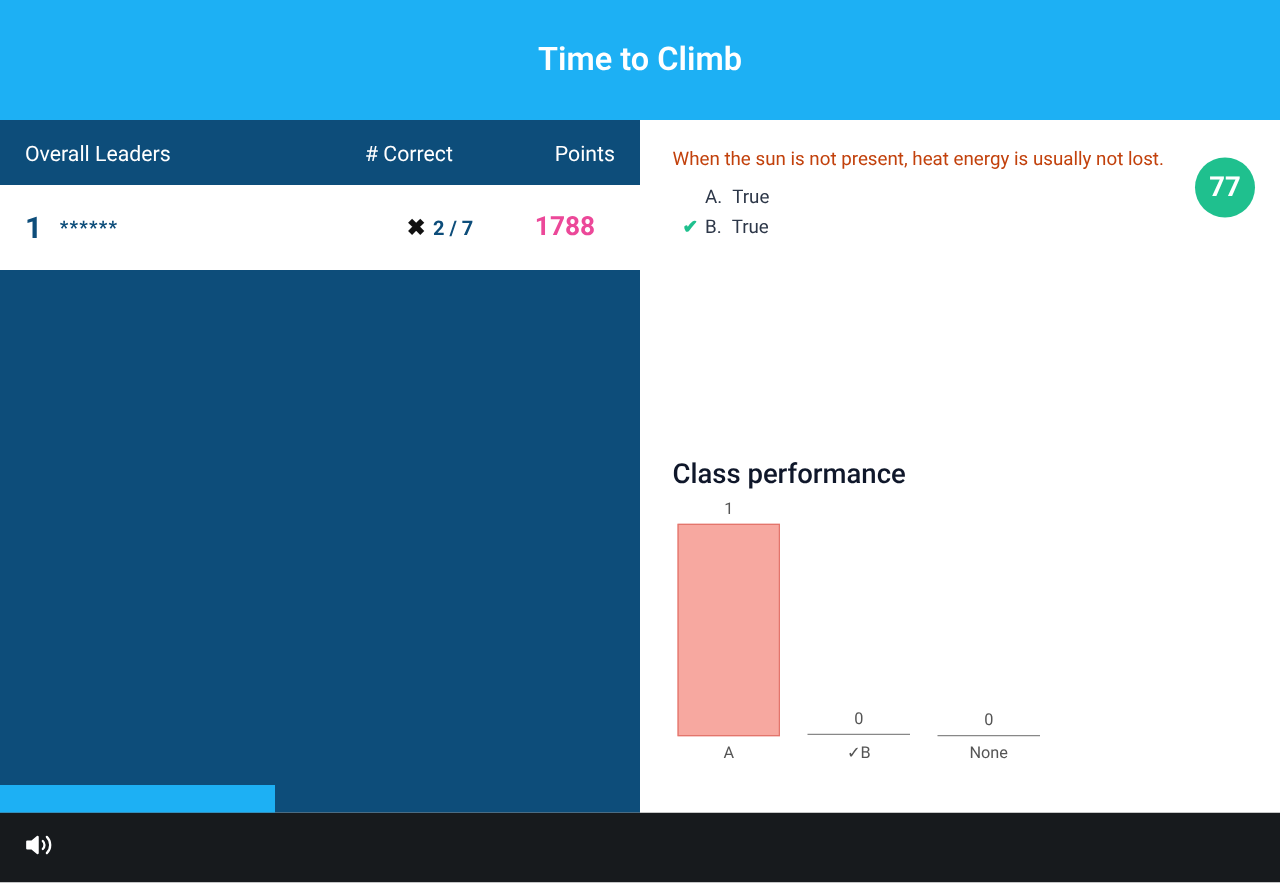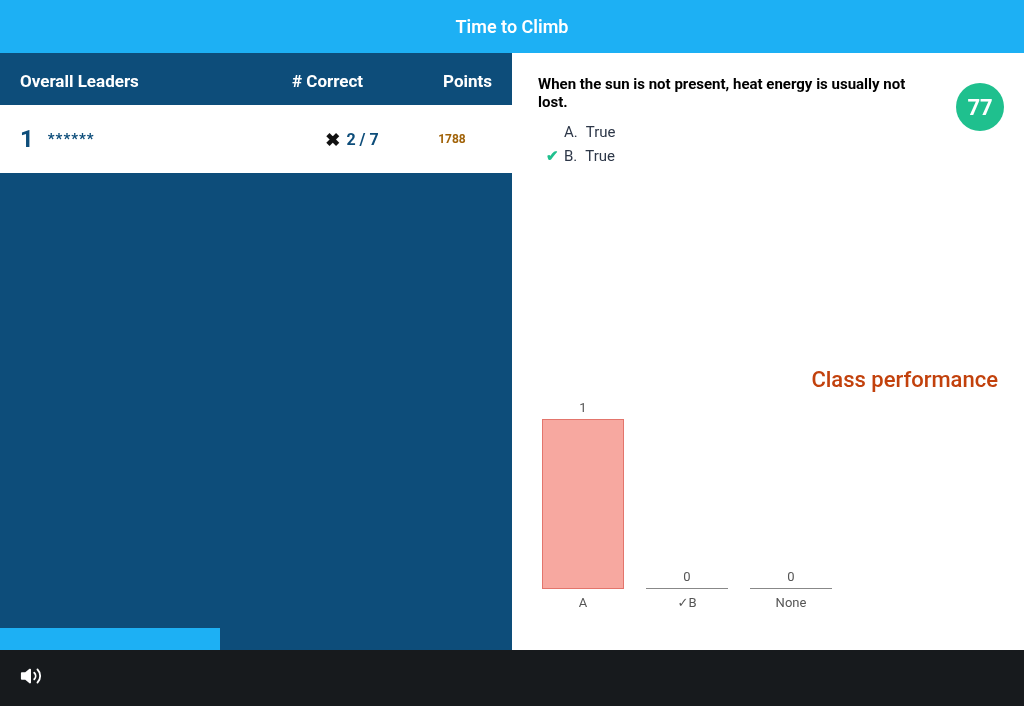--- a/index.html
+++ b/index.html
@@ -9,41 +9,41 @@
     height: 706px;
     overflow: hidden;
     background: #fff;
     display: flex;
     flex-direction: column;
   }
   .header {
     background: #1db0f4;
     color: #fff;
     text-align: center;
-    padding: 16px 0;
-    font-size: 18px;
+    padding: 33px 0;
+    font-size: 26px;
     font-weight: 600;
   }
   .main {
     flex: 1;
     display: flex;
     min-height: 0;
   }
   .left {
     width: 512px;
     background: #0d4d7a;
     display: flex;
     flex-direction: column;
     position: relative;
   }
   .leaders-header {
     display: flex;
     align-items: center;
     color: #fff;
-    font-weight: 700;
+    font-weight: 400;
     padding: 18px 20px 14px 20px;
     font-size: 17px;
   }
   .leaders-header .col-leaders { flex: 1; }
   .leaders-header .col-correct { width: 120px; }
   .leaders-header .col-points  { width: 80px; text-align: right; }
   .leader-row {
     background: #fff;
     display: flex;
     align-items: center;
@@ -69,22 +69,22 @@
     align-items: center;
     justify-content: center;
     gap: 6px;
     font-size: 16px;
     color: #0d4d7a;
   }
   .leader-row .correct-wrap .xicon { color: #111; font-weight: 900; font-size: 18px; }
   .leader-row .points {
     width: 80px;
     text-align: center;
-    font-size: 12px;
-    color: #a16207;
+    font-size: 21px;
+    color: #ec4899;
   }
   .progress-bar {
     position: absolute;
     bottom: 0;
     left: 0;
     height: 22px;
     background: #1db0f4;
   }
   .right {
     flex: 1;
@@ -95,24 +95,23 @@
     position: relative;
   }
   .q-title {
     font-size: 19px;
     color: #2d3748;
     font-weight: 500;
     margin-bottom: 10px;
   }
   .q-text {
     font-size: 15px;
-    color: #000000;
+    color: #c2410c;
     margin-bottom: 12px;
     max-width: 400px;
-    font-weight: bold;
   }
   .answers {
     margin-left: 8px;
     margin-bottom: 18px;
   }
   .answer {
     display: flex;
     align-items: center;
     font-size: 15px;
     color: #2d3748;
@@ -135,24 +134,23 @@
     color: #fff;
     display: flex;
     align-items: center;
     justify-content: center;
     font-size: 22px;
     font-weight: 700;
   }
   .perf-title {
     font-size: 22px;
     font-weight: 500;
-    color: #c2410c;
+    color: #0f172a;
     margin-top: auto;
     margin-bottom: 18px;
-    text-align: right;
   }
   .chart {
     display: flex;
     align-items: flex-end;
     gap: 14px;
     height: 220px;
     padding-bottom: 20px;
   }
   .bar-group {
     width: 90px;

